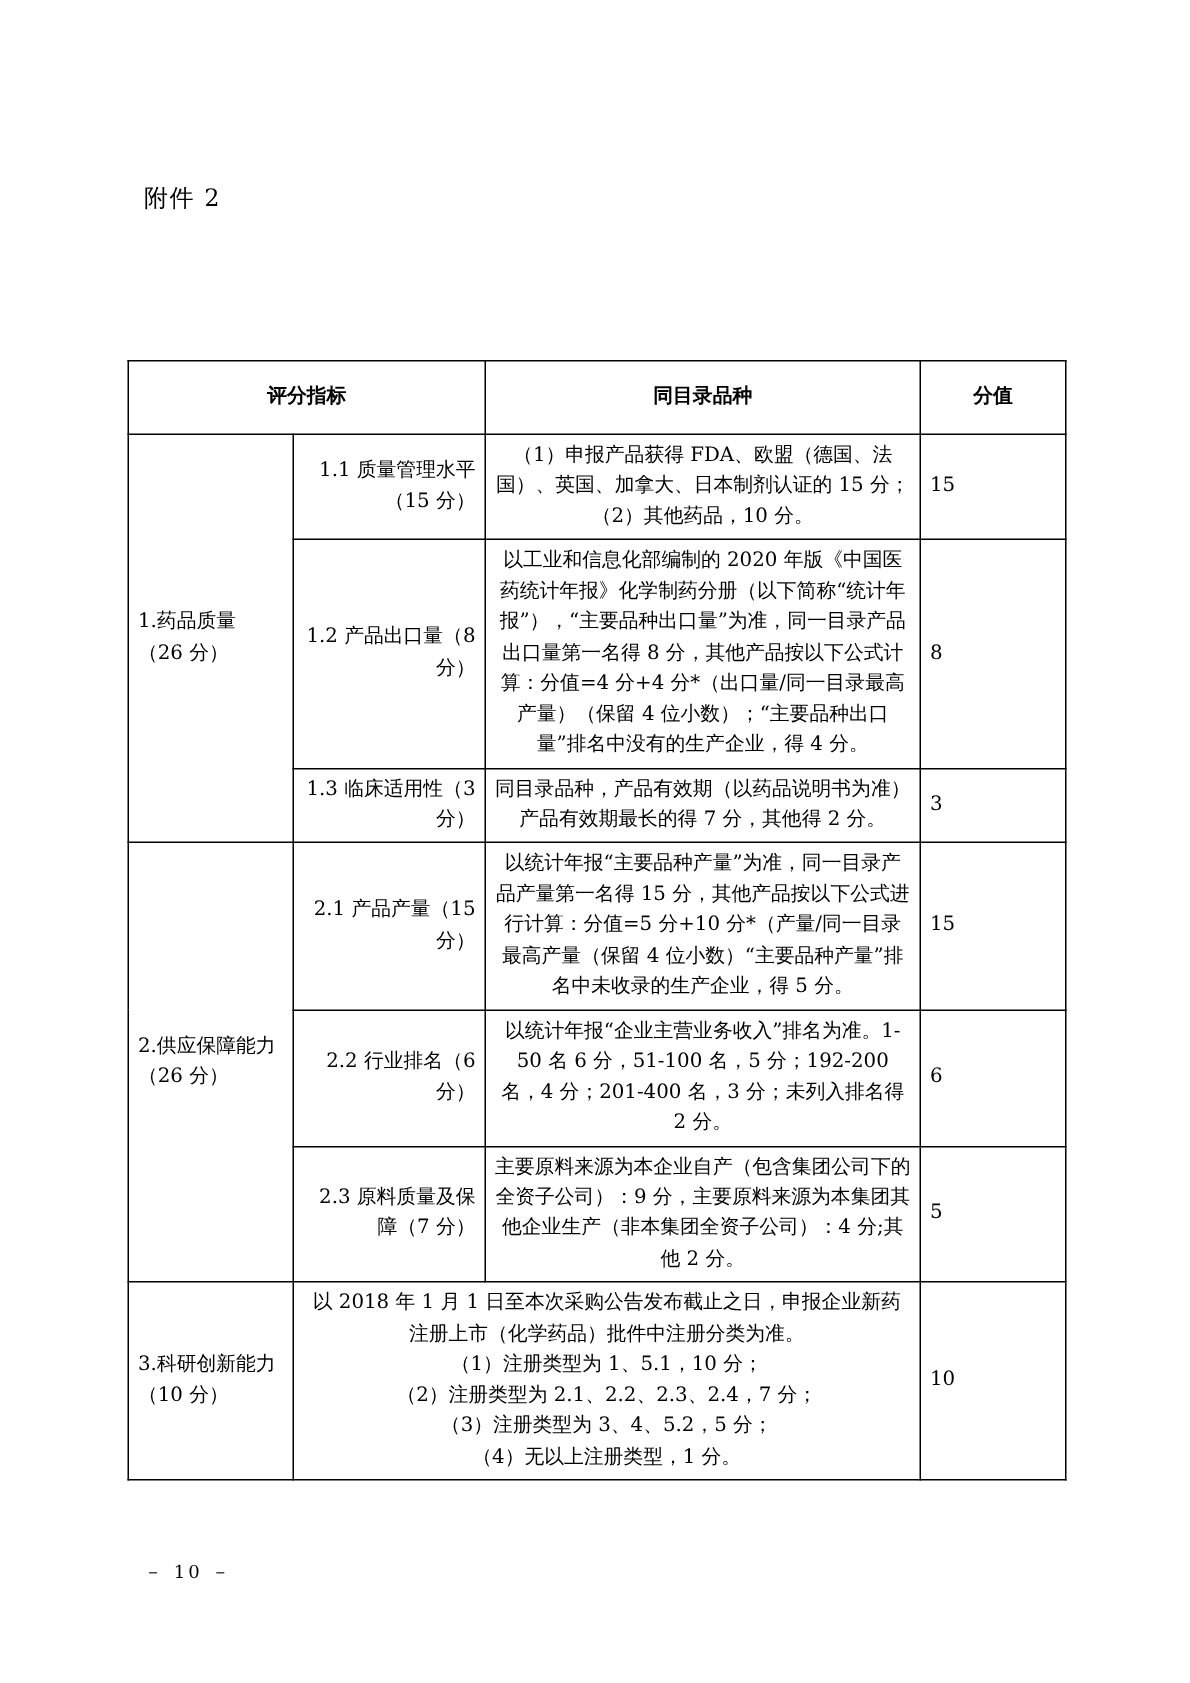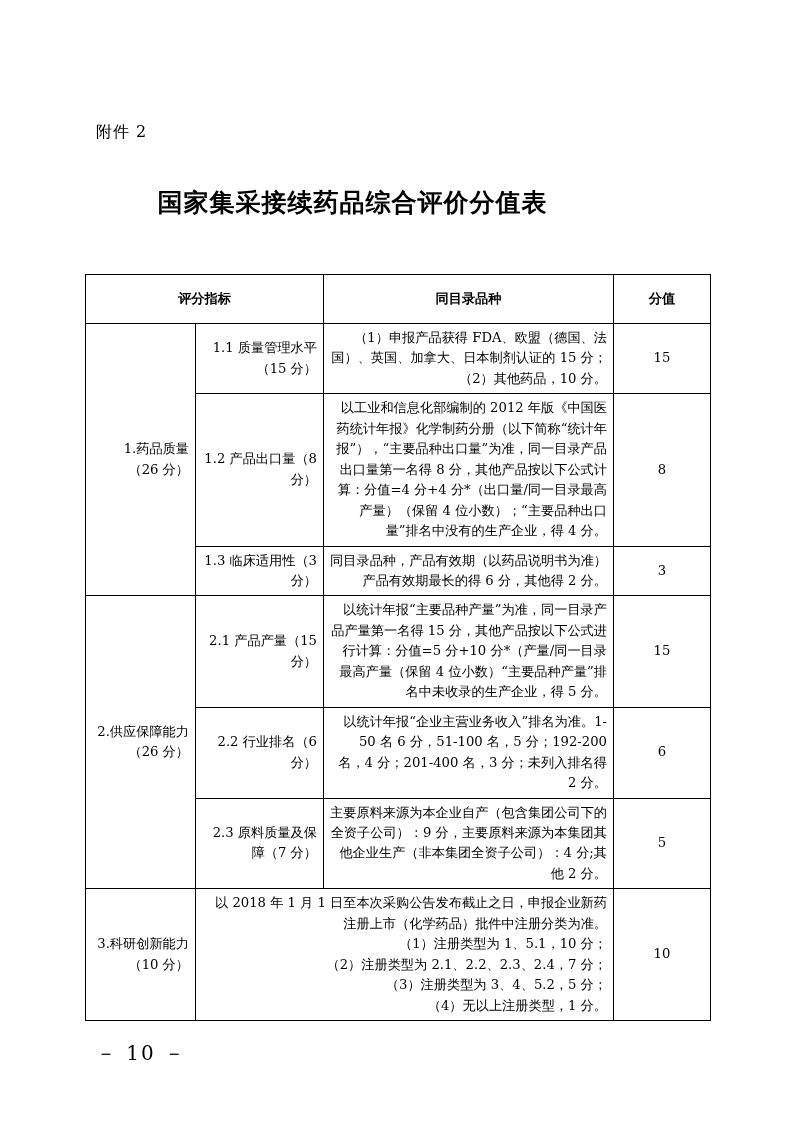--- a/index.html
+++ b/index.html
@@ -38,21 +38,21 @@
     top: 186px;
     text-align: center;
     font-size: 25px;
     font-weight: bold;
     letter-spacing: 1px;
     font-family: "DejaVu Serif", "Liberation Serif", serif;
   }
   table.score-table {
     position: absolute;
     left: 85px;
-    top: 274px;
+    top: 240px;
     width: 625px;
     border-collapse: collapse;
     table-layout: fixed;
   }
   table.score-table td, table.score-table th {
     border: 1px solid #000000;
     vertical-align: middle;
     padding: 4px 6px;
     font-size: 13.2px;
     line-height: 1.55;
@@ -63,52 +63,50 @@
   .col-c { width: 290px; }
   .col-d { width: 97px; }
 
   thead td {
     text-align: center;
     font-weight: bold;
     font-size: 14px;
     height: 40px;
   }
   .cat-cell {
-    text-align: right;
+    text-align: left;
     line-height: 1.7;
   }
   .sub-cell {
     text-align: right;
     line-height: 1.7;
   }
   .score-cell {
-    text-align: center;
     font-size: 13.5px;
   }
   .detail-cell {
-    text-align: right;
+    text-align: center;
     letter-spacing: 0px;
   }
   .page-number {
     position: absolute;
     left: 96px;
     top: 1040px;
-    font-size: 20px;
+    font-size: 12px;
     letter-spacing: 2px;
     font-family: "DejaVu Serif", "Liberation Serif", serif;
   }
 </style>
 </head>
 <body>
 
 <div class="page">
 
   <div class="attach-label">附件 2</div>
 
-  <div class="doc-title">国家集采接续药品综合评价分值表</div>
 
   <table class="score-table">
     <colgroup>
       <col class="col-a">
         <col class="col-b">
         <col class="col-c">
         <col class="col-d">
     </colgroup>
     <thead>
       <tr>
@@ -123,27 +121,27 @@
         <td class="cat-cell" rowspan="3" style="white-space: pre-line;">1.药品质量
 （26 分）</td>
         <td class="sub-cell">1.1 质量管理水平（15 分）</td>
         <td class="detail-cell" style="white-space: pre-line;">（1）申报产品获得 FDA、欧盟（德国、法国）、英国、加拿大、日本制剂认证的 15 分；
 （2）其他药品，10 分。</td>
         <td class="score-cell">15</td>
       </tr>
 
       <tr>
         <td class="sub-cell">1.2 产品出口量（8 分）</td>
-        <td class="detail-cell">以工业和信息化部编制的 2012 年版《中国医药统计年报》化学制药分册（以下简称“统计年报”），“主要品种出口量”为准，同一目录产品出口量第一名得 8 分，其他产品按以下公式计算：分值=4 分+4 分*（出口量/同一目录最高产量）（保留 4 位小数）；“主要品种出口量”排名中没有的生产企业，得 4 分。</td>
+        <td class="detail-cell">以工业和信息化部编制的 2020 年版《中国医药统计年报》化学制药分册（以下简称“统计年报”），“主要品种出口量”为准，同一目录产品出口量第一名得 8 分，其他产品按以下公式计算：分值=4 分+4 分*（出口量/同一目录最高产量）（保留 4 位小数）；“主要品种出口量”排名中没有的生产企业，得 4 分。</td>
         <td class="score-cell">8</td>
       </tr>
 
       <tr>
         <td class="sub-cell">1.3 临床适用性（3 分）</td>
-        <td class="detail-cell">同目录品种，产品有效期（以药品说明书为准）产品有效期最长的得 6 分，其他得 2 分。</td>
+        <td class="detail-cell">同目录品种，产品有效期（以药品说明书为准）产品有效期最长的得 7 分，其他得 2 分。</td>
         <td class="score-cell">3</td>
       </tr>
 
       <tr>
         <td class="cat-cell" rowspan="3">2.供应保障能力（26 分）</td>
         <td class="sub-cell">2.1 产品产量（15 分）</td>
         <td class="detail-cell">以统计年报“主要品种产量”为准，同一目录产品产量第一名得 15 分，其他产品按以下公式进行计算：分值=5 分+10 分*（产量/同一目录最高产量（保留 4 位小数）“主要品种产量”排名中未收录的生产企业，得 5 分。</td>
         <td class="score-cell">15</td>
       </tr>
 

